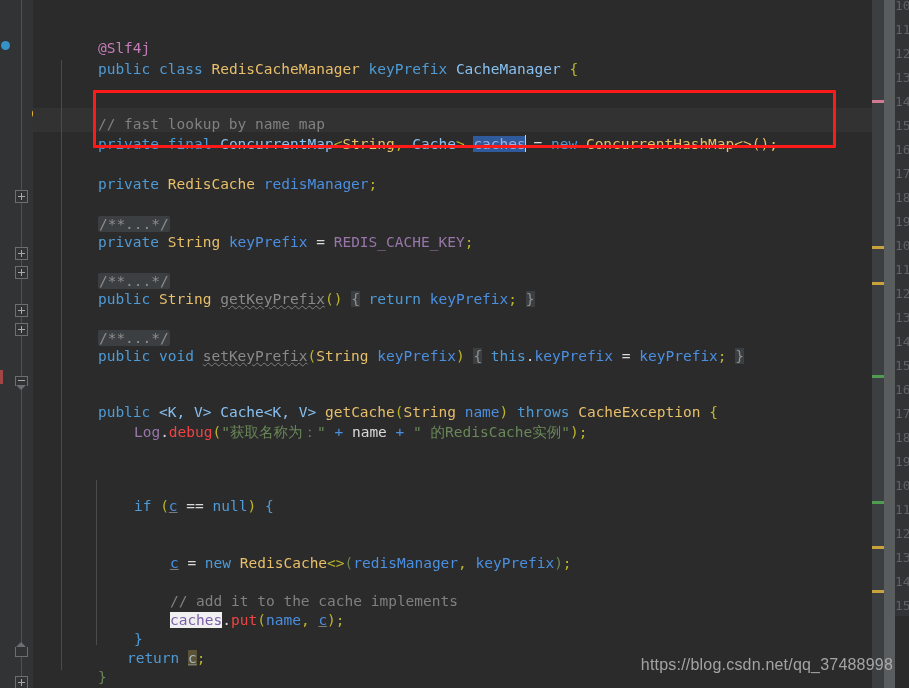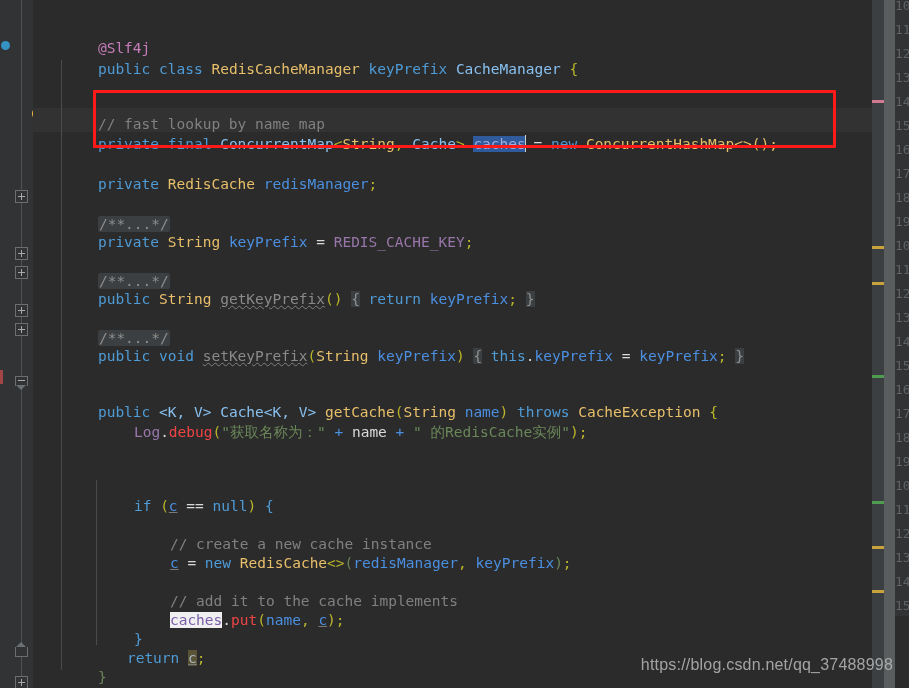--- a/index.html
+++ b/index.html
@@ -235,23 +235,20 @@
 
   <div class="line" style="top:396px;left:66px">
     <span class="static-f">Log</span><span class="white">.</span><span class="meth">debug</span><span class="anno">(</span><span class="str">"获取名称为："</span><span class="white"> </span><span class="ident">+</span><span class="white"> </span><span class="white">name</span><span class="white"> </span><span class="ident">+</span><span class="white"> </span><span class="str">" 的RedisCache实例"</span><span class="anno">)</span><span class="anno">;</span>
   </div>
 
 
   <div class="line" style="top:470px;left:66px">
     <span class="kw2">if</span><span class="white"> </span><span class="anno">(</span><span class="ident under">c</span><span class="white"> </span><span class="white">==</span><span class="white"> </span><span class="kw2">null</span><span class="anno">)</span><span class="white"> </span><span class="kw2">{</span>
   </div>
 
-  <div class="line" style="top:508px;left:102px">
-    <span class="cmt">// create a new cache instance</span>
-  </div>
   <div class="line" style="top:527px;left:102px">
     <span class="ident under">c</span><span class="white"> </span><span class="white">=</span><span class="white"> </span><span class="kw2">new</span><span class="white"> </span><span class="type">RedisCache</span><span class="anno">&lt;&gt;</span><span class="str">(</span><span class="ident">redisManager</span><span class="anno">,</span><span class="white"> </span><span class="ident">keyPrefix</span><span class="str">)</span><span class="anno">;</span>
   </div>
 
   <div class="line" style="top:565px;left:102px">
     <span class="cmt">// add it to the cache implements</span>
   </div>
   <div class="line" style="top:584px;left:102px">
     <span class="usage">caches</span><span class="white">.</span><span class="meth">put</span><span class="anno">(</span><span class="ident">name</span><span class="anno">,</span><span class="white"> </span><span class="ident under">c</span><span class="anno">)</span><span class="anno">;</span>
   </div>

